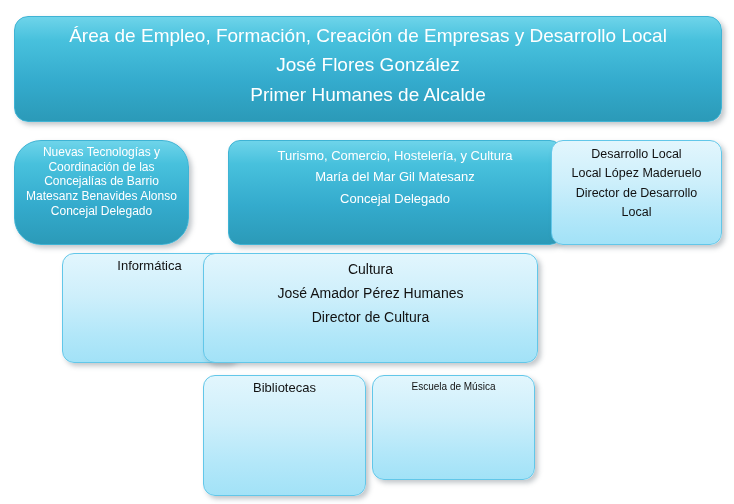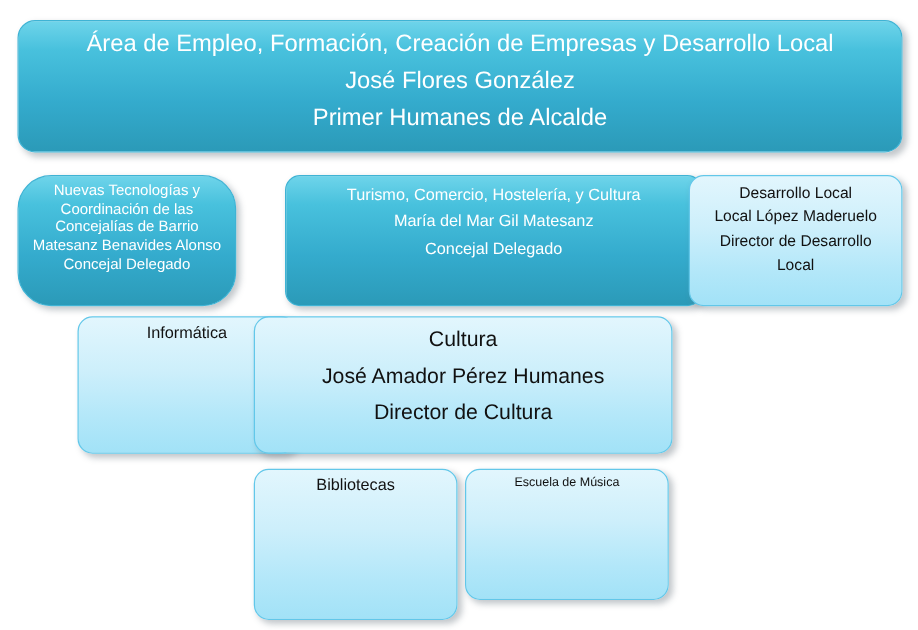--- a/index.html
+++ b/index.html
@@ -63,21 +63,21 @@
   #node-turismo .line { font-size: 13px; line-height: 1.65; }
 
   #node-desarrollo-local { left: 551px; top: 140px; width: 171px; height: 105px; }
   #node-desarrollo-local .line { font-size: 12.5px; line-height: 1.55; }
 
   
   #node-informatica { left: 14px;  top: 253px; width: 175px; height: 110px; margin-left: 48px; }
   #node-informatica .line { font-size: 13px; }
 
   #node-cultura { left: 203px; top: 253px; width: 335px; height: 110px; }
-  #node-cultura .line { font-size: 17px; line-height: 1.70; }
+  #node-cultura .line { font-size: 14px; line-height: 1.70; }
 
   
   #node-bibliotecas { left: 203px; top: 375px; width: 163px; height: 121px; }
   #node-bibliotecas .line { font-size: 13px; }
 
   #node-escuela-musica { left: 372px; top: 375px; width: 163px; height: 105px; }
   #node-escuela-musica .line { font-size: 10px; }
 </style>
 </head>
 <body>

